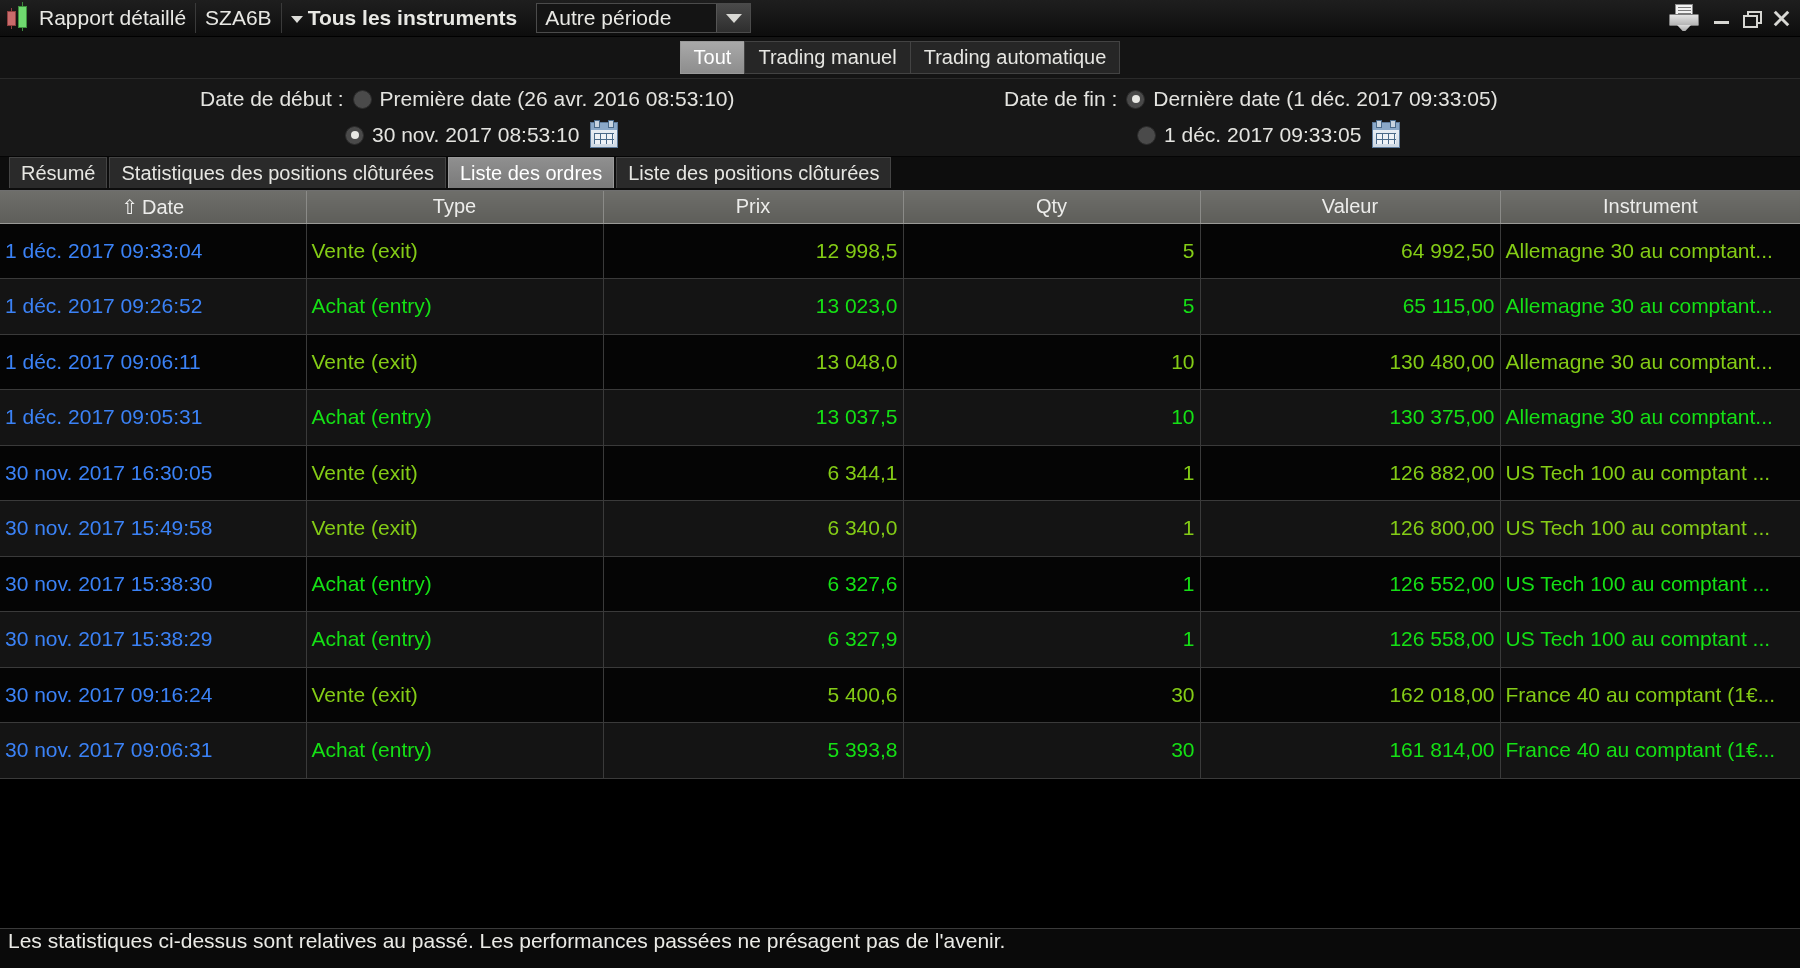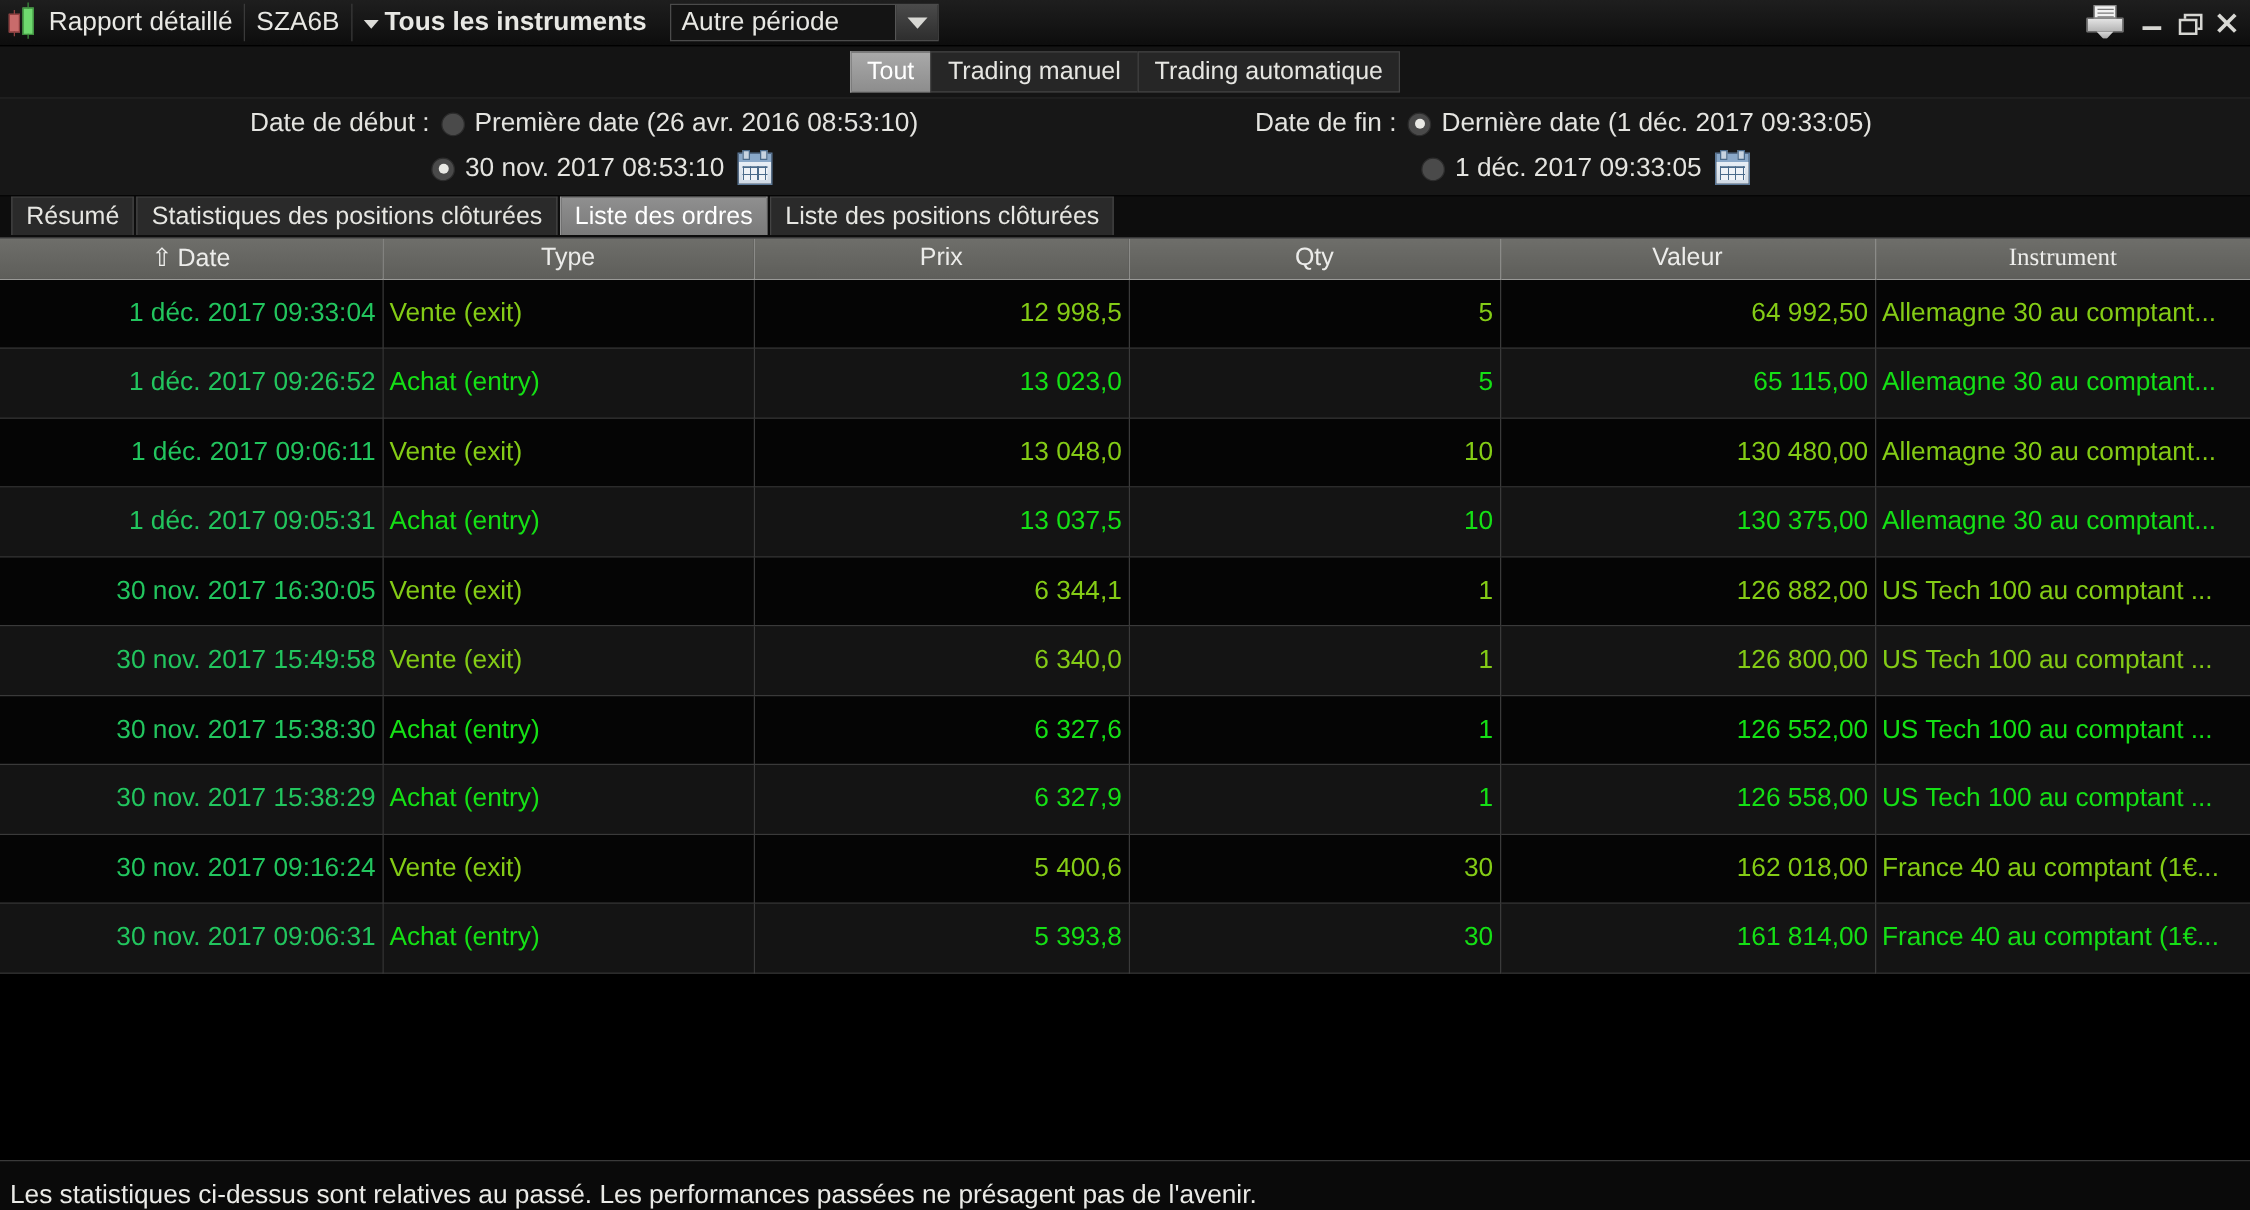--- a/index.html
+++ b/index.html
@@ -192,46 +192,46 @@
   table.grid th{
     height:32px;
     background:linear-gradient(to bottom,#6e6e6a,#5e5e5a);
     color:#ececea; font-size:20px; font-weight:normal;
     border-right:1px solid #8b8b88;
     border-bottom:1px solid #9a9a97;
     text-align:center;
     padding:0 18px;
     cursor:pointer;
   }
-  table.grid th:last-child{ border-right:none;font-family:Liberation Serif, serif; }
+  table.grid th:last-child{ border-right:none; }
   .sort-arrow{ display:inline-block; margin-right:4px; color:#f0f0ee; }
   table.grid td{
     height:55.5px;
     font-size:21px;
     border-right:1px solid #3a3a3a;
     border-bottom:1px solid #3a3a3a;
     padding:0 5px;
     overflow:hidden; white-space:nowrap;
     vertical-align:middle;
   }
   table.grid td:last-child{ border-right:none; }
   tr.even td{ background:#050505; }
   tr.odd  td{ background:#141414; }
-  .c-date{ text-align:right; color:#22c55e; }
+  .c-date{ text-align:left; color:#3b82f6; }
   .c-num{ text-align:right; }
   .c-left{ text-align:left; }
   .buy{ color:#15e015; }
   .sell{ color:#84cc16; }
 
   
   .footer{
     flex:0 0 40px; height:40px;
     background:#0a0a0a;
     border-top:1px solid #3a3a3a;
-    display:flex; align-items:flex-end;
+    display:flex; align-items:flex-start;
     padding-left:8px;
     color:#eaeae6; font-size:21px;
   }
 </style>
 </head>
 <body>
 
 <div class="titlebar">
   <div class="app-icon">
     <span class="candle red"></span>

